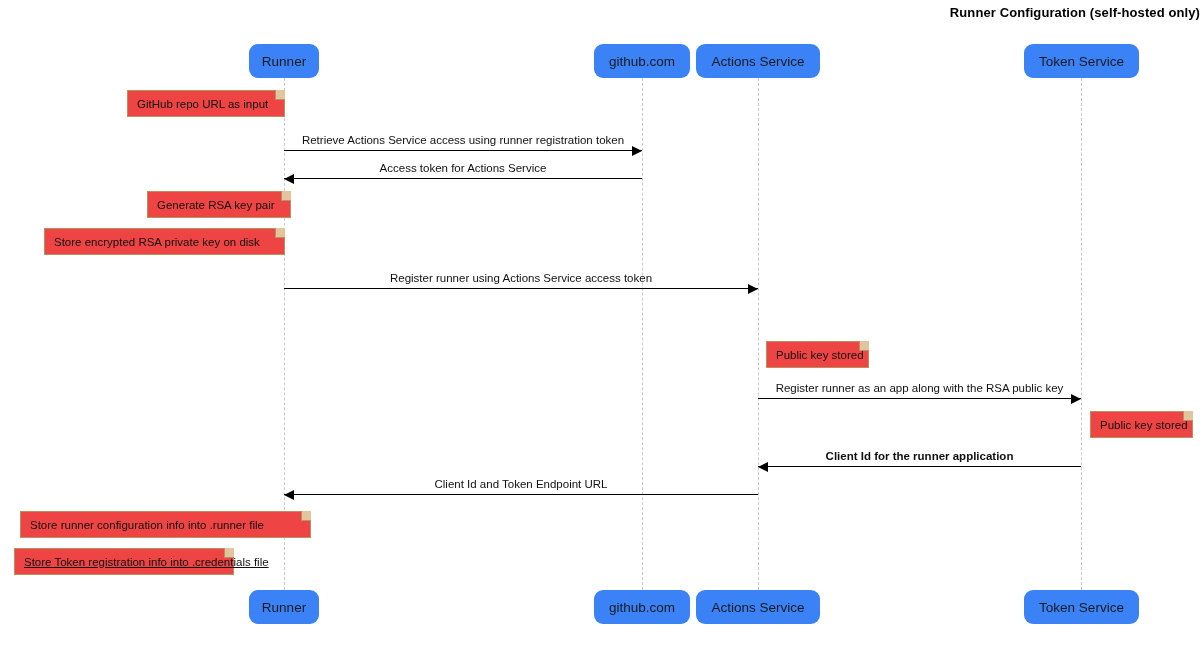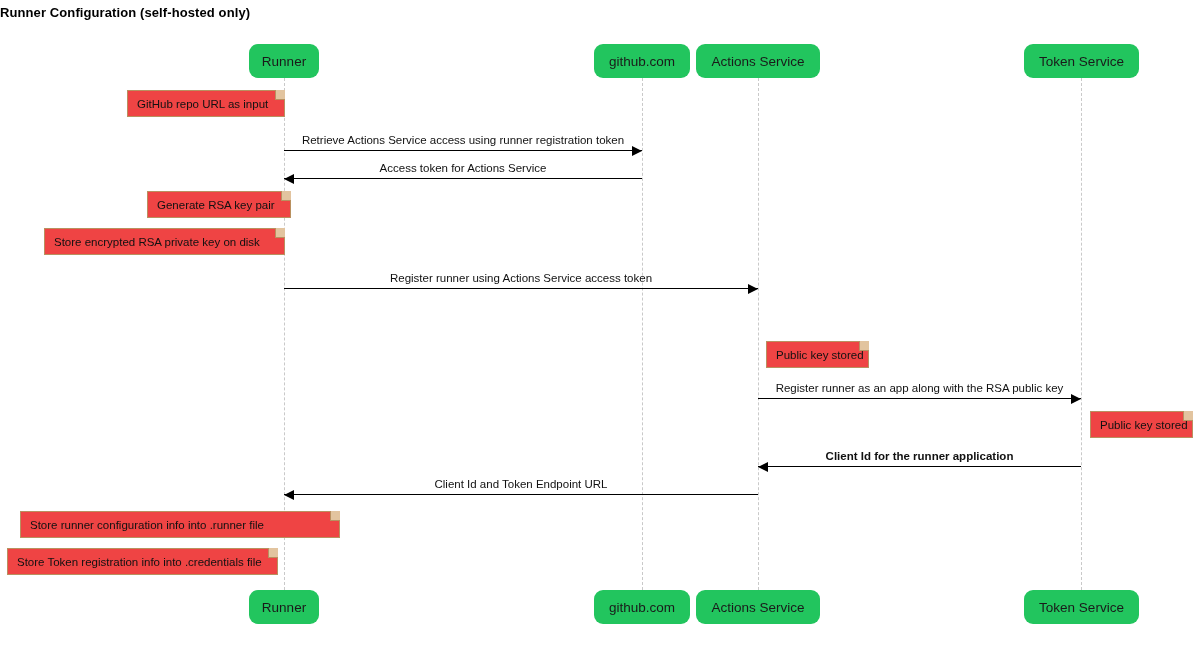--- a/index.html
+++ b/index.html
@@ -19,38 +19,38 @@
     position: absolute;
     left: 0; top: 0;
     width: 1200px;
     height: 647px;
   }
   .title {
     position: absolute;
     left: 0;
     top: 5px;
     width: 1200px;
-    text-align: left;
+    text-align: right;
     font-size: 13px;
     font-weight: bold;
     color: #000;
     letter-spacing: 0.1px;
   }
   
   .lifeline {
     position: absolute;
     width: 0;
     border-left: 1px dashed #c9c9c9;
   }
   
   .participant {
     position: absolute;
     height: 34px;
     border-radius: 9px;
-    background: #22c55e;
+    background: #3b82f6;
     display: flex;
     align-items: center;
     justify-content: center;
     font-size: 13.5px;
     color: #1a1a1a;
     box-sizing: border-box;
     white-space: nowrap;
   }
   
   .note {
@@ -167,21 +167,21 @@
       <span>Store encrypted RSA private key on disk</span>
     </div>
     <div class="note" style="left: 766px; top: 341px; width: 103px;">
       <span class="fold"></span>
       <span>Public key stored</span>
     </div>
     <div class="note" style="left: 1090px; top: 411px; width: 103px;">
       <span class="fold"></span>
       <span>Public key stored</span>
     </div>
-    <div class="note" style="left: 20px; top: 511px; width: 320px;">
+    <div class="note" style="left: 20px; top: 511px; width: 291px;">
       <span class="fold"></span>
       <span>Store runner configuration info into .runner file</span>
     </div>
-    <div class="note" style="left: 7px; top: 548px; width: 271px;">
+    <div class="note" style="left: 14px; top: 548px; width: 220px; text-decoration: underline;">
       <span class="fold"></span>
       <span>Store Token registration info into .credentials file</span>
     </div>
   </div>
 
 </body></html>

